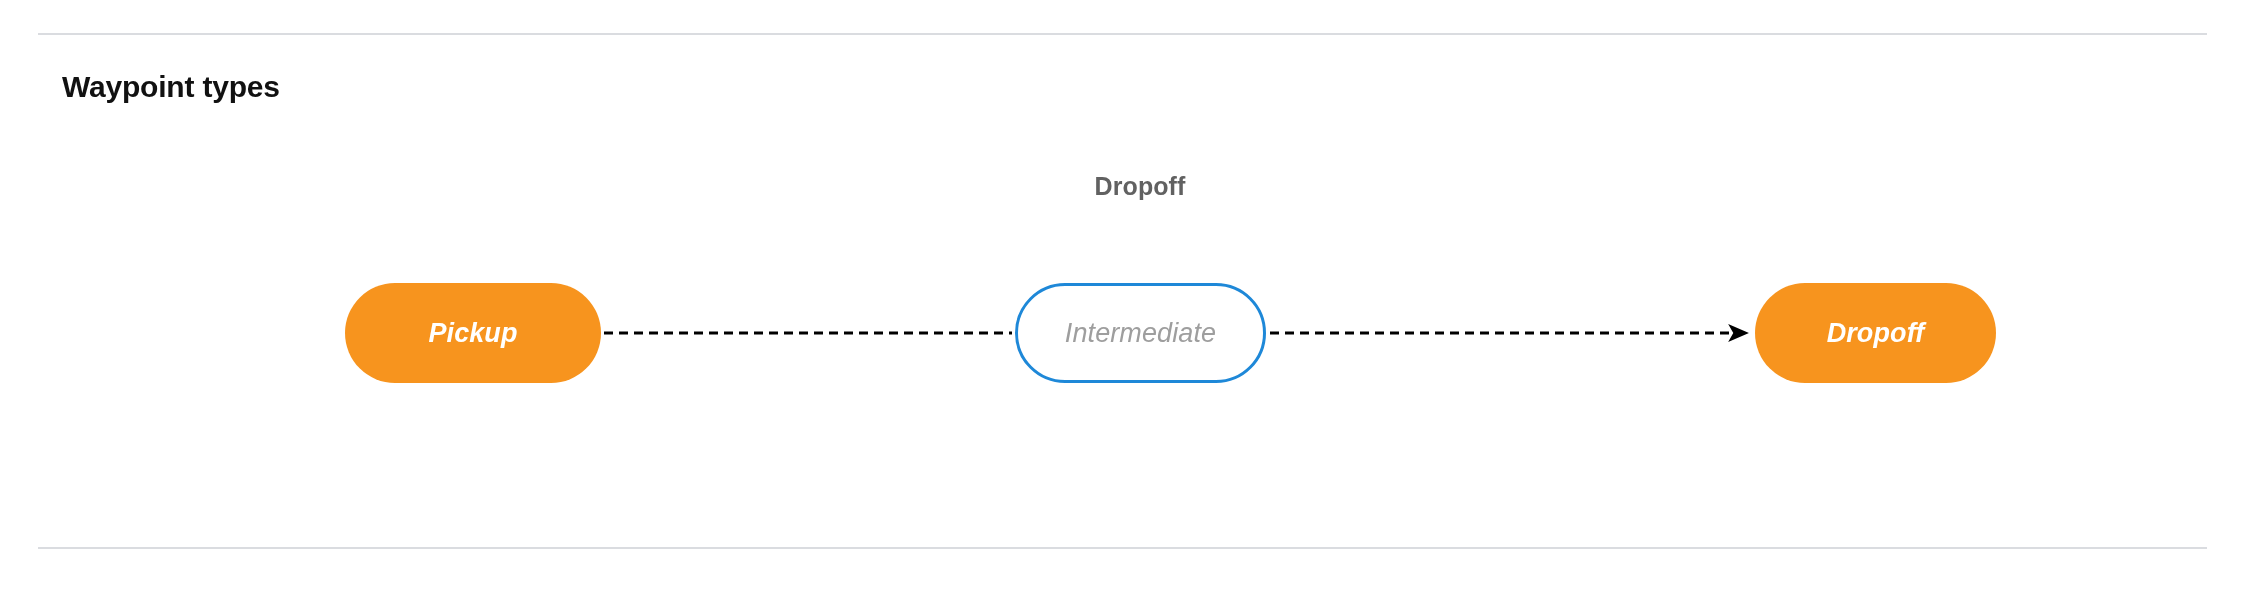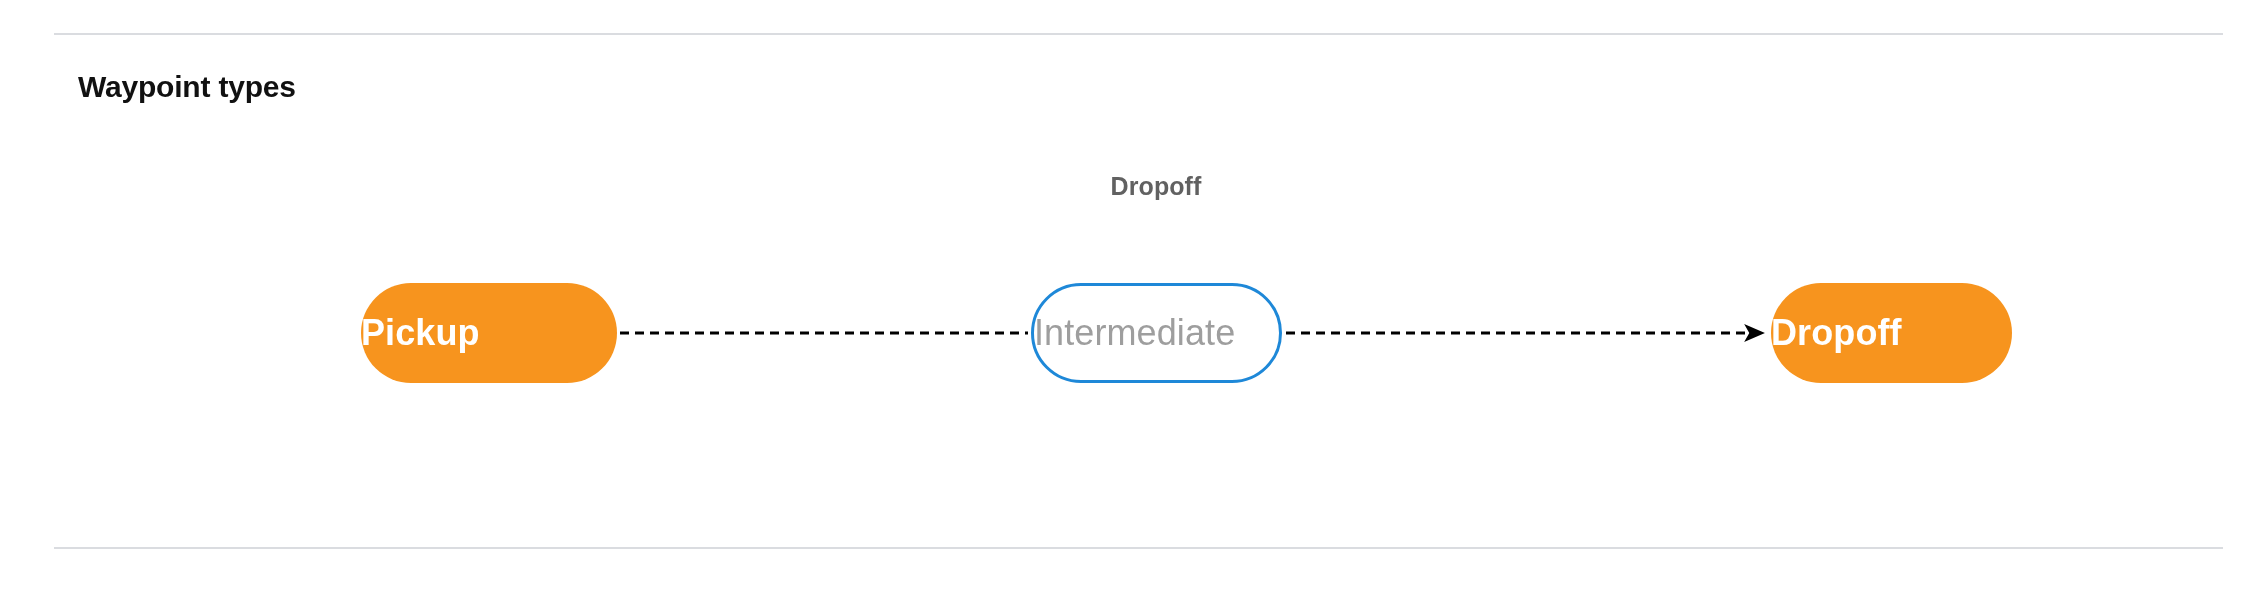--- a/index.html
+++ b/index.html
@@ -12,21 +12,21 @@
     width: 2245px;
     height: 592px;
     font-family: "Liberation Sans", sans-serif;
     -webkit-font-smoothing: antialiased;
     position: relative;
     overflow: hidden;
   }
 
   .section {
     position: absolute;
-    left: 16px;
+    left: 0;
     top: 0;
     width: 2078px;
     height: 592px;
   }
 
   .divider {
     position: absolute;
     left: 38px;
     width: 2169px;
     height: 2px;
@@ -75,25 +75,26 @@
     height: 592px;
     pointer-events: none;
   }
 
   .node {
     position: absolute;
     height: 100px;
     border-radius: 50px;
     display: flex;
     align-items: center;
-    justify-content: flex-start;
-    font-size: 36px;
+    justify-content: center;
+    font-size: 27px;
     font-weight: 700;
     letter-spacing: 0.1px;
     white-space: nowrap;
+    font-style: italic;
   }
 
   .node-pickup {
     left: 345px;
     top: 283px;
     width: 256px;
     background: #f7941e;
     color: #ffffff;
   }
 

